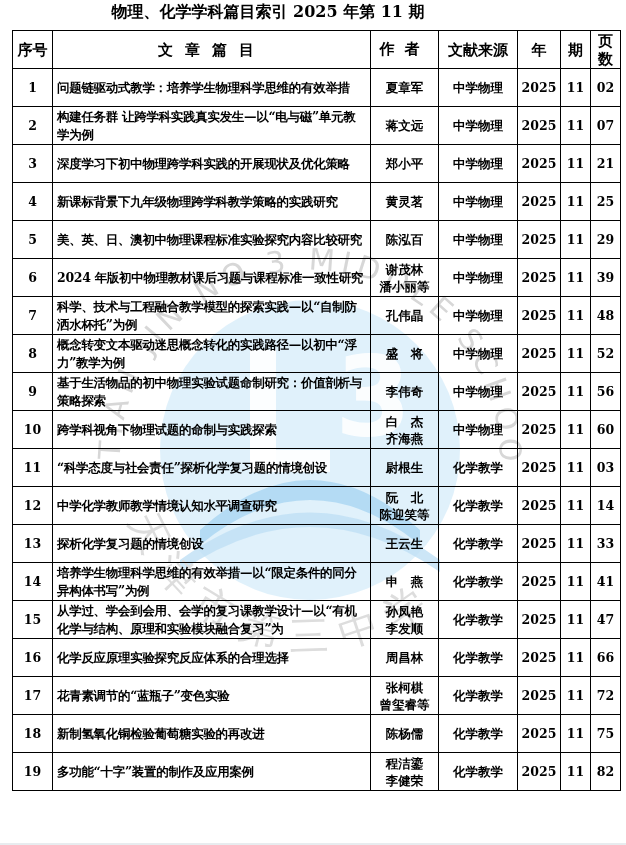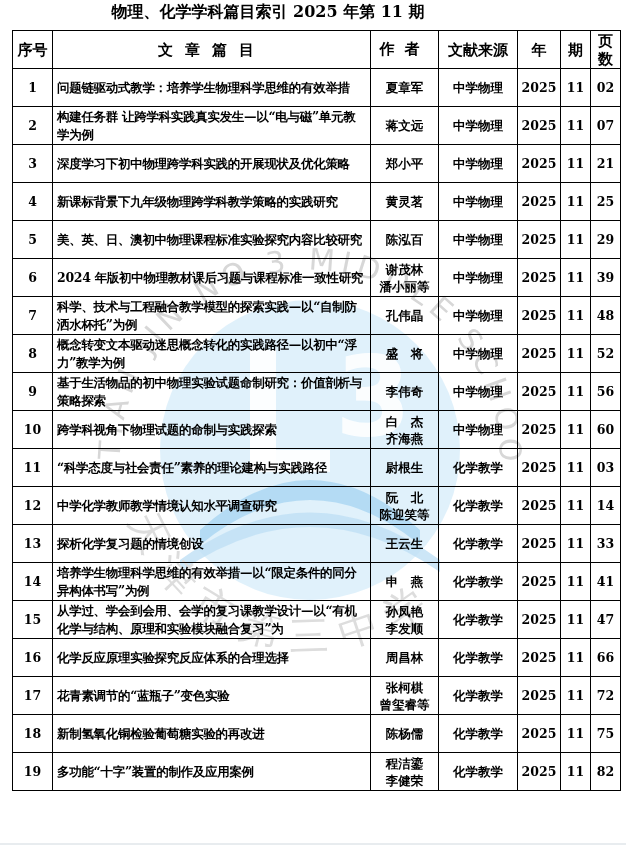--- a/index.html
+++ b/index.html
@@ -228,21 +228,21 @@
           <span class="author-line">白　杰</span>
           <span class="author-line">齐海燕</span>
         </td>
         <td class="c-source">中学物理</td>
         <td class="c-year">2025</td>
         <td class="c-issue">11</td>
         <td class="c-page">60</td>
       </tr>
       <tr>
         <td class="c-no">11</td>
-        <td class="c-title">“科学态度与社会责任”素养的理论建构与实践路径</td>
+        <td class="c-title">“科学态度与社会责任”探析化学复习题的情境创设</td>
         <td class="c-author">
           <span class="author-line">尉根生</span>
         </td>
         <td class="c-source">化学教学</td>
         <td class="c-year">2025</td>
         <td class="c-issue">11</td>
         <td class="c-page">03</td>
       </tr>
       <tr>
         <td class="c-no">12</td>

